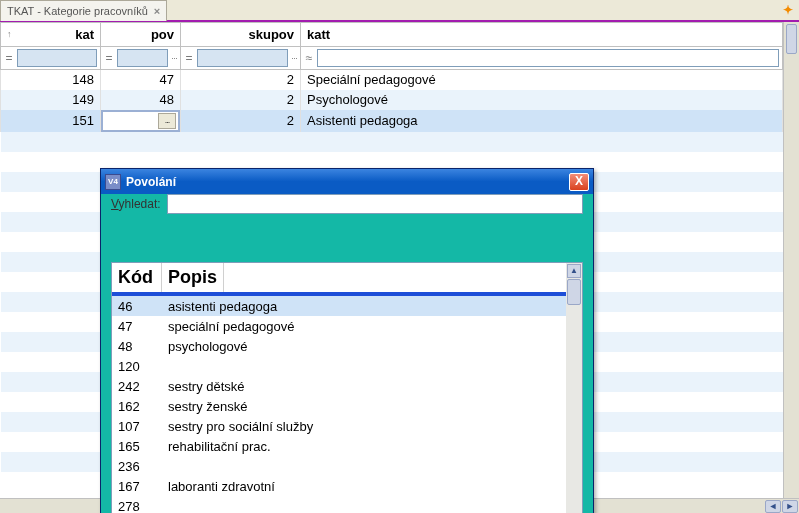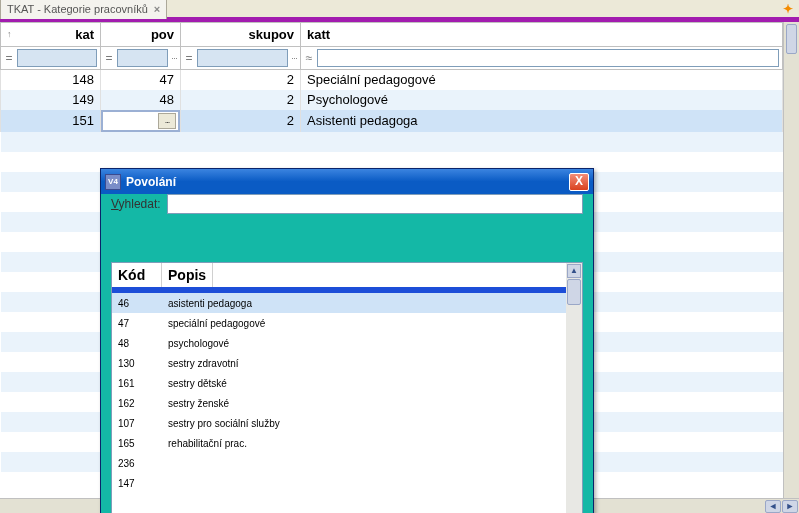--- a/index.html
+++ b/index.html
@@ -11,21 +11,21 @@
     height: 513px;
     overflow: hidden;
     position: relative;
   }
   
   .tabbar {
     height: 22px;
     background: #ece9d8;
     display: flex;
     align-items: center;
-    border-bottom: 5px solid #a21caf;
+    border-bottom: 2px solid #a21caf;
   }
   .tab {
     display: flex;
     align-items: center;
     padding: 0 6px;
     height: 21px;
     background: #f4f3ee;
     border: 1px solid #aca899;
     border-bottom: none;
     font-size: 11px;
@@ -271,33 +271,33 @@
     background: #fff;
     display: flex;
     overflow: hidden;
   }
   .dialog-list {
     flex: 1;
     overflow: hidden;
   }
   .dl-head {
     display: flex;
-    border-bottom: 6px solid #1d4ed8;
+    border-bottom: 4px solid #1d4ed8;
     background: #fff;
     font-weight: bold;
-    font-size: 14px;
+    font-size: 18px;
   }
   .dl-head div {
     padding: 4px 6px;
     border-right: 1px solid #d0d0d0;
   }
   .dl-col-k { width: 50px; }
   .dl-row {
     display: flex;
-    font-size: 10px;
+    font-size: 13px;
     height: 20px;
     align-items: center;
   }
   .dl-row.sel { background: #cfe3f7; }
   .dl-row .k { width: 50px; padding-left: 6px; }
   .dl-row .p { flex: 1; padding-left: 6px; }
   .dl-scroll {
     width: 16px;
     background: #e8e8e4;
     position: relative;
@@ -544,44 +544,47 @@
             </div>
             <div class="dl-row">
               <div class="k">47</div>
               <div class="p">speciální pedagogové</div>
             </div>
             <div class="dl-row">
               <div class="k">48</div>
               <div class="p">psychologové</div>
             </div>
             <div class="dl-row">
-              <div class="k">130</div>
-              <div class="p">sestry zdravotní</div>
-            </div>
-            <div class="dl-row">
-              <div class="k">161</div>
+              <div class="k">120</div>
+            </div>
+            <div class="dl-row">
+              <div class="k">242</div>
               <div class="p">sestry dětské</div>
             </div>
             <div class="dl-row">
               <div class="k">162</div>
               <div class="p">sestry ženské</div>
             </div>
             <div class="dl-row">
               <div class="k">107</div>
               <div class="p">sestry pro sociální služby</div>
             </div>
             <div class="dl-row">
               <div class="k">165</div>
               <div class="p">rehabilitační prac.</div>
             </div>
             <div class="dl-row">
               <div class="k">236</div>
             </div>
             <div class="dl-row">
-              <div class="k">147</div>
+              <div class="k">167</div>
+              <div class="p">laboranti zdravotní</div>
+            </div>
+            <div class="dl-row">
+              <div class="k">278</div>
             </div>
           </div>
       </div>
       <div class="dl-scroll">
         <div class="up">▲</div>
         <div class="thumb"></div>
         <div class="down">▼</div>
       </div>
     </div>
   </div>

